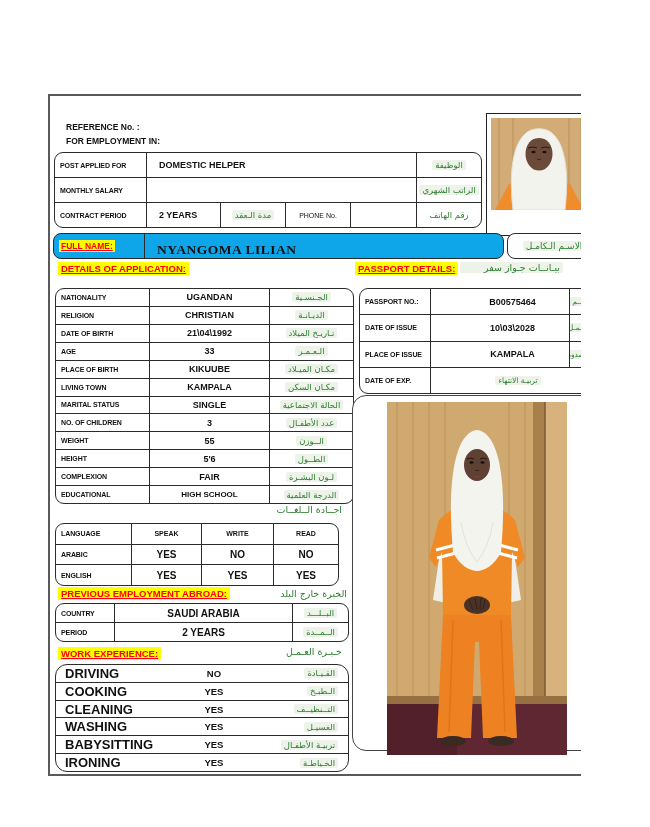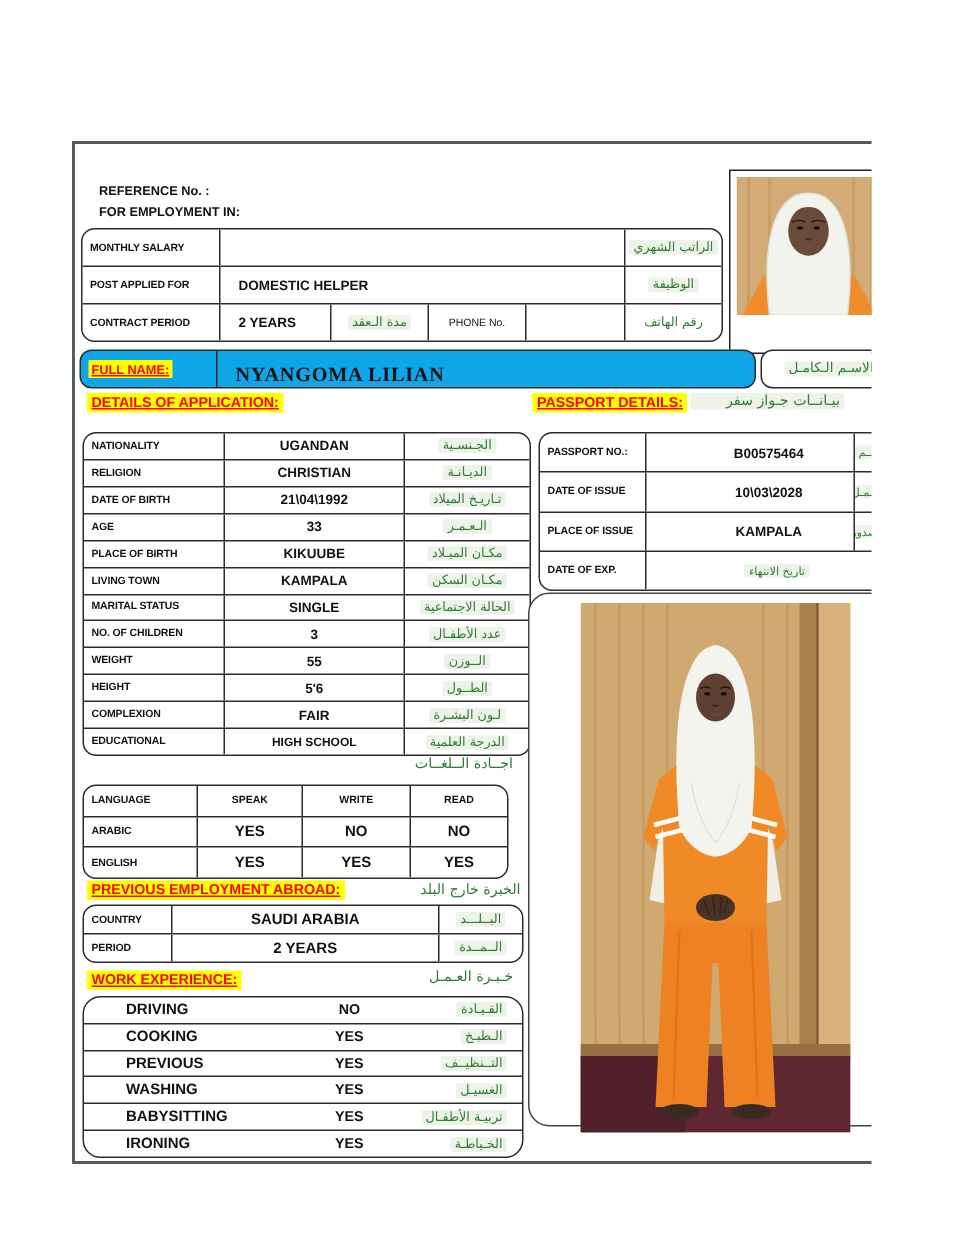--- a/index.html
+++ b/index.html
@@ -72,21 +72,21 @@
   .prevtable{left:5px;top:507px;width:292px;height:37px;}
   .pr-lbl{width:53px;}
   .pr-val{width:177px;font-size:10px;}
   .pr-ar{flex:1;}
 
   
   .workbox{position:absolute;left:5px;top:568px;width:292px;height:106px;border:1.3px solid #2b2b2b;
            border-radius:12px;overflow:hidden;display:flex;flex-direction:column;background:#fff;}
   .wrow{flex:1;display:flex;align-items:center;border-bottom:1px solid #2b2b2b;min-height:0;}
   .wrow:last-child{border-bottom:none;}
-  .w-lbl{flex:0 0 42%;font-size:10px;font-weight:bold;padding-left:28px;}
+  .w-lbl{flex:0 0 42%;font-size:13px;font-weight:bold;padding-left:9px;}
   .w-val{flex:0 0 18%;font-size:9.5px;font-weight:bold;text-align:center;}
   .w-ar{flex:1;font-family:"DejaVu Sans",sans-serif;color:#2e7d32;font-size:8.5px;text-align:right;
         padding-right:10px;direction:rtl;}
 
   
   .portraitbox{position:absolute;left:436px;top:17px;width:107px;height:121px;border:1.5px solid #222;background:#fff;}
   .portraitbox svg{position:absolute;left:4px;top:4px;}
   .bigframe{position:absolute;left:302px;top:299px;width:252px;height:354px;border:1.3px solid #444;
             border-radius:14px;background:#fff;}
   .bigphoto{position:absolute;left:337px;top:306px;z-index:3;}
@@ -120,34 +120,34 @@
       <ellipse cx="42.5" cy="34" rx="2.1" ry="1.2" fill="#1c110b"></ellipse>
       <ellipse cx="53.5" cy="34" rx="2.1" ry="1.2" fill="#1c110b"></ellipse>
       <path d="M46,41 Q48,42.5 50,41" stroke="#3c241a" stroke-width="1" fill="none"></path>
       <path d="M43.5,45.5 Q48,48.5 52.5,45.5 Q48,50 43.5,45.5 Z" fill="#8a4540"></path>
       <path d="M35,48 Q48,62 61,48 L61,60 Q48,70 35,60 Z" fill="#f3f3ee"></path>
     </svg>
   </div>
 
   <div class="tbl toptable">
     <div class="row">
+      <div class="cell lbl t-lbl">POST APPLIED FOR</div>
+      <div class="cell val left" style="flex:1">DOMESTIC HELPER</div>
+      <div class="cell ar t-ar">
+            <span class="tint">الوظيفة</span>
+          </div>
+    </div>
+    <div class="row">
       <div class="cell lbl t-lbl">MONTHLY SALARY</div>
       <div class="cell val left" style="flex:1"></div>
       <div class="cell ar t-ar">
             <span class="tint">الراتب الشهري</span>
           </div>
     </div>
     <div class="row">
-      <div class="cell lbl t-lbl">POST APPLIED FOR</div>
-      <div class="cell val left" style="flex:1">DOMESTIC HELPER</div>
-      <div class="cell ar t-ar">
-            <span class="tint">الوظيفة</span>
-          </div>
-    </div>
-    <div class="row">
       <div class="cell lbl t-lbl">CONTRACT PERIOD</div>
       <div class="cell val left t-val2">2 YEARS</div>
       <div class="cell ar t-arab1">
             <span class="tint">مدة الـعقد</span>
           </div>
       <div class="cell t-phone">PHONE No.</div>
       <div class="cell t-empty"></div>
       <div class="cell ar t-ar">
             <span>رقم الهاتف</span>
           </div>
@@ -273,21 +273,21 @@
     <div class="row">
           <div class="cell lbl p-lbl">PLACE OF ISSUE</div>
           <div class="cell val p-val">KAMPALA</div>
           <div class="cell ar p-ar">
             <span class="tint">مكان الصدور</span>
           </div>
         </div>
     <div class="row">
           <div class="cell lbl p-lbl">DATE OF EXP.</div>
           <div class="cell ar p-ar">
-            <span class="tint">تاريخ الانتهاء</span>
+            <span class="tint">تربيـة الانتهاء</span>
           </div>
         </div>
   </div>
 
   <div class="bigframe"></div>
   <div class="bigphoto">
     <svg width="180" height="353" viewBox="0 0 180 353">
       <rect width="180" height="353" fill="#cfa970"></rect>
       <g stroke="#bb9156" stroke-width="1.5" opacity="0.6">
         <line x1="10" y1="0" x2="10" y2="300"></line>
@@ -385,21 +385,21 @@
           <div class="w-lbl">DRIVING</div>
           <div class="w-val">NO</div>
           <div class="w-ar"><span class="tint">القـيـادة</span></div>
         </div>
     <div class="wrow">
           <div class="w-lbl">COOKING</div>
           <div class="w-val">YES</div>
           <div class="w-ar"><span class="tint">الـطبـخ</span></div>
         </div>
     <div class="wrow">
-          <div class="w-lbl">PREVIOUS</div>
+          <div class="w-lbl">CLEANING</div>
           <div class="w-val">YES</div>
           <div class="w-ar"><span class="tint">التــنظيــف</span></div>
         </div>
     <div class="wrow">
           <div class="w-lbl">WASHING</div>
           <div class="w-val">YES</div>
           <div class="w-ar"><span class="tint">الغسيـل</span></div>
         </div>
     <div class="wrow">
           <div class="w-lbl">BABYSITTING</div>

